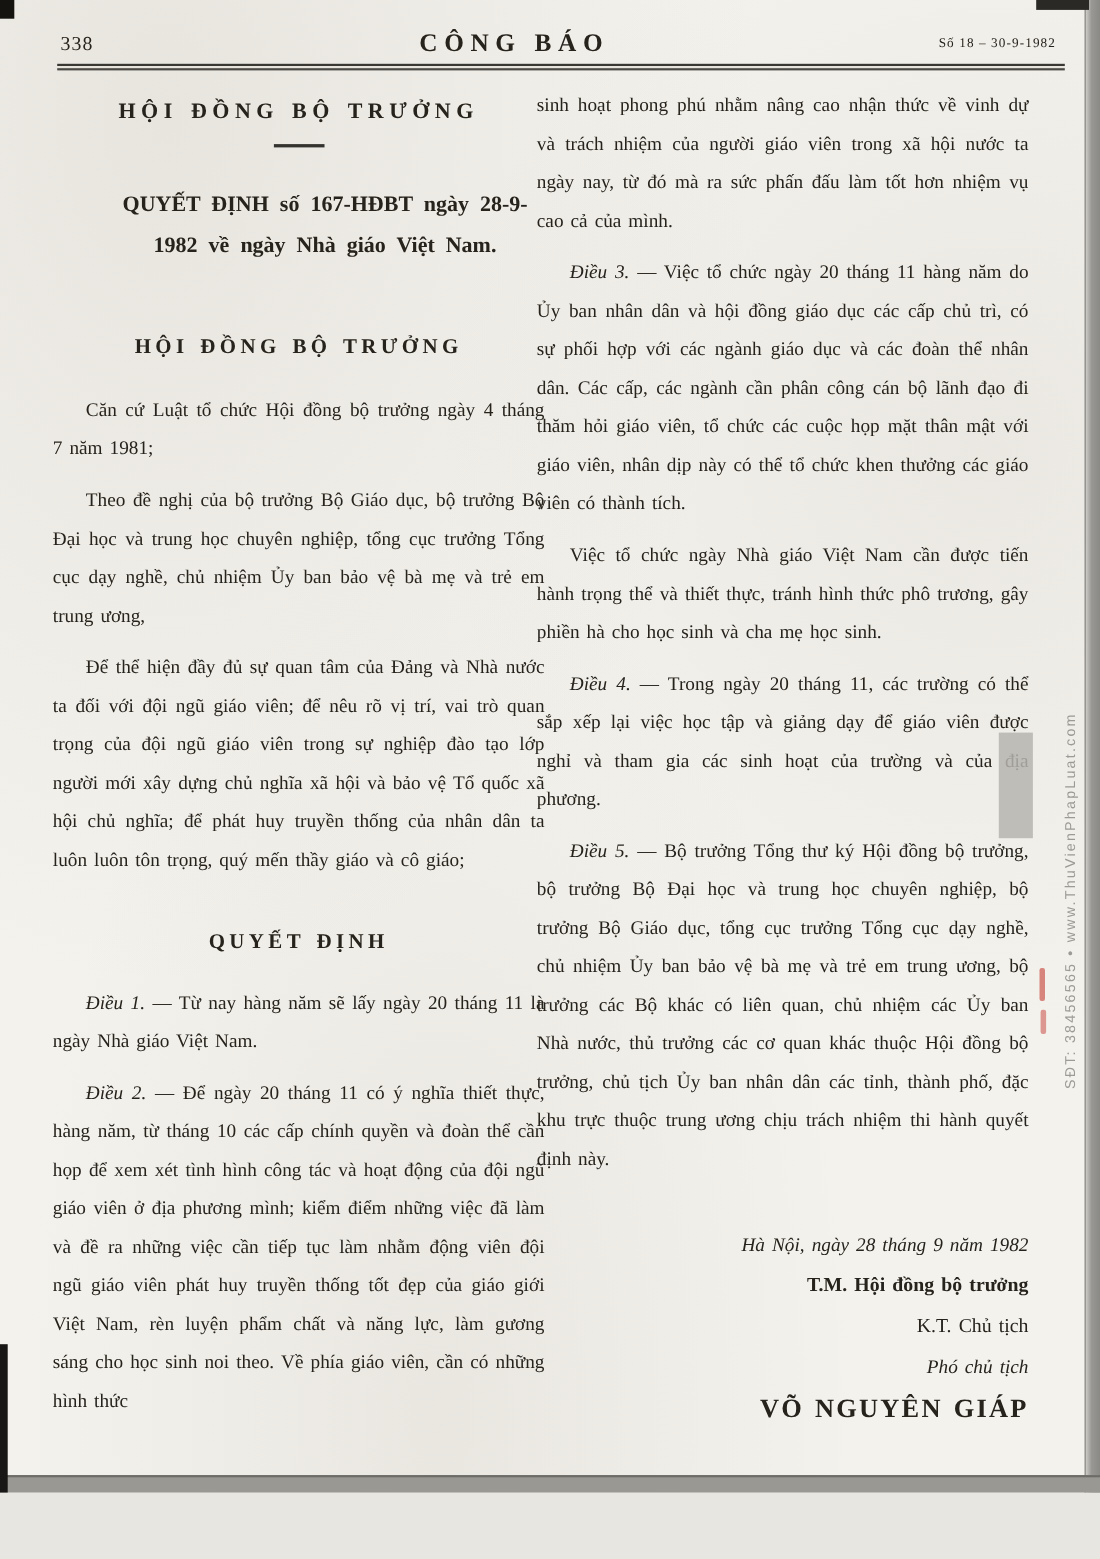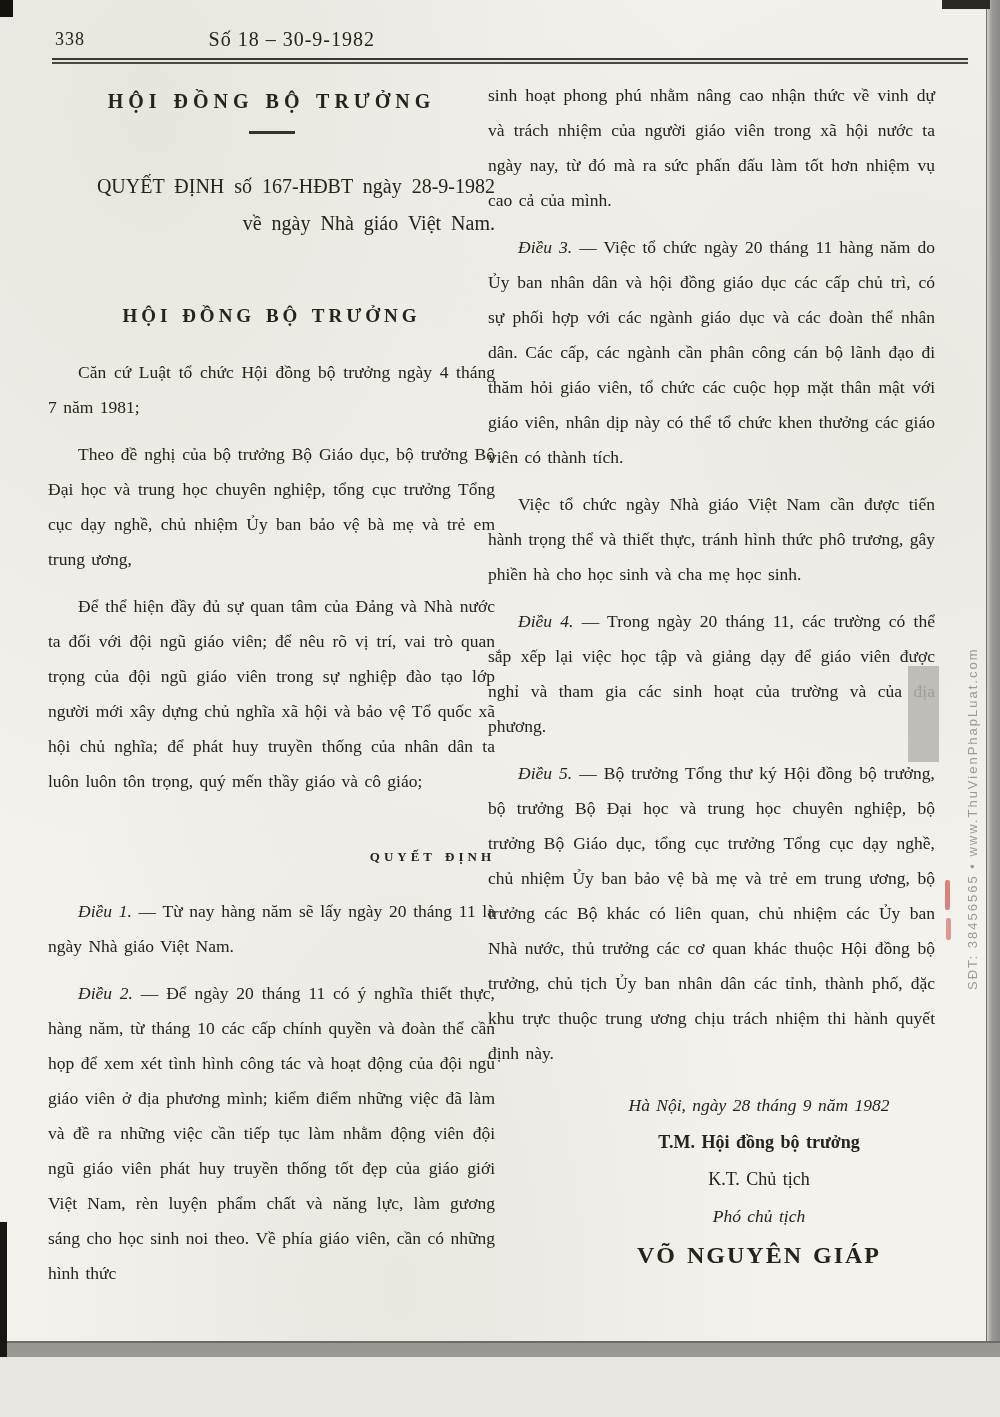--- a/index.html
+++ b/index.html
@@ -17,47 +17,47 @@
       radial-gradient(ellipse at 40% 95%, rgba(120,115,105,.09), transparent 45%);
     color:#26231d;
   }
   
   .hdr{
     position:absolute;top:22px;left:55px;right:40px;height:34px;
     display:flex;align-items:center;
   }
   .hdr .pgnum{font-size:18px;letter-spacing:1px;width:120px;}
   .hdr .masthead{flex:1;text-align:center;font-weight:bold;font-size:23px;letter-spacing:6px;}
-  .hdr .issue{width:200px;text-align:right;font-size:20px;letter-spacing:1px;white-space:nowrap;}
+  .hdr .issue{width:200px;text-align:right;font-size:12px;letter-spacing:1px;white-space:nowrap;}
   .hdr-rule{position:absolute;top:58px;left:52px;right:32px;}
   .hdr-rule .r1{height:2px;background:#3a3833;}
   .hdr-rule .r2{height:2px;background:#e7e4de;}
   .hdr-rule .r3{height:2px;background:#4a4842;}
   
   .col{position:absolute;top:78px;width:447px;text-align:justify;
        font-size:17.5px;line-height:35px;word-spacing:2px;}
   .col-left{left:48px;}
   .col-right{left:488px;}
   p{margin:0 0 12px 0;text-indent:30px;}
   p.noindent{text-indent:0;}
   .org-heading{margin:6px 0 0 0;text-align:center;font-weight:bold;
       font-size:20px;letter-spacing:5px;text-indent:0;}
   .heading-dash{width:46px;height:3px;background:#35332e;margin:12px auto 0 auto;}
   .decision-title{
-      margin:34px 0 0 0;font-weight:normal;font-size:20px;line-height:37px;
-      padding-left:48px;text-indent:-48px;word-spacing:5px;text-align:right;}
+      margin:34px 0 0 0;font-weight:bold;font-size:20px;line-height:37px;
+      padding-left:48px;text-indent:-48px;word-spacing:5px;text-align:center;}
   .body-heading{margin:56px 0 22px 0;text-align:center;font-weight:bold;
       font-size:19px;letter-spacing:4px;text-indent:0;}
-  .decide-heading{margin:40px 0 20px 0;text-align:right;font-weight:bold;
-      font-size:13px;letter-spacing:4px;text-indent:0;}
+  .decide-heading{margin:40px 0 20px 0;text-align:center;font-weight:bold;
+      font-size:19px;letter-spacing:4px;text-indent:0;}
   .preamble{}
   .article .lead{font-style:italic;}
   .article{margin-top:4px;}
   
-  .signature{margin-top:16px;margin-left:95px;text-align:center;text-indent:0;}
+  .signature{margin-top:42px;margin-left:95px;text-align:right;text-indent:0;}
   .signature div{line-height:37px;}
   .sig-date{font-style:italic;font-size:17.5px;}
   .sig-authority{font-weight:bold;font-size:18px;}
   .sig-kt{font-size:18px;}
   .sig-title{font-style:italic;font-size:17.5px;}
   .sig-name{font-weight:bold;font-size:24px;letter-spacing:2px;margin-top:2px;}
   
   .edge-right{position:absolute;top:0;right:0;width:13px;height:100%;
       background:linear-gradient(to right,#cfcdc8,#9a9894 40%,#8b8985);
       border-left:1px solid #767470;}
@@ -79,20 +79,21 @@
   .red-mark-2{position:absolute;left:946px;top:918px;width:5px;height:22px;
       background:rgba(196,60,52,.5);border-radius:2px;}
 </style>
 </head>
 <body>
 
 <div class="page">
 
   <div class="hdr">
     <span class="pgnum">338</span>
+    <span class="masthead">CÔNG BÁO</span>
     <span class="issue">Số 18 – 30-9-1982</span>
   </div>
   <div class="hdr-rule">
     <div class="r1"></div>
       <div class="r2"></div>
       <div class="r3"></div>
   </div>
 
   <div class="col col-left">
     <div class="org-heading">HỘI ĐỒNG BỘ TRƯỞNG</div>

